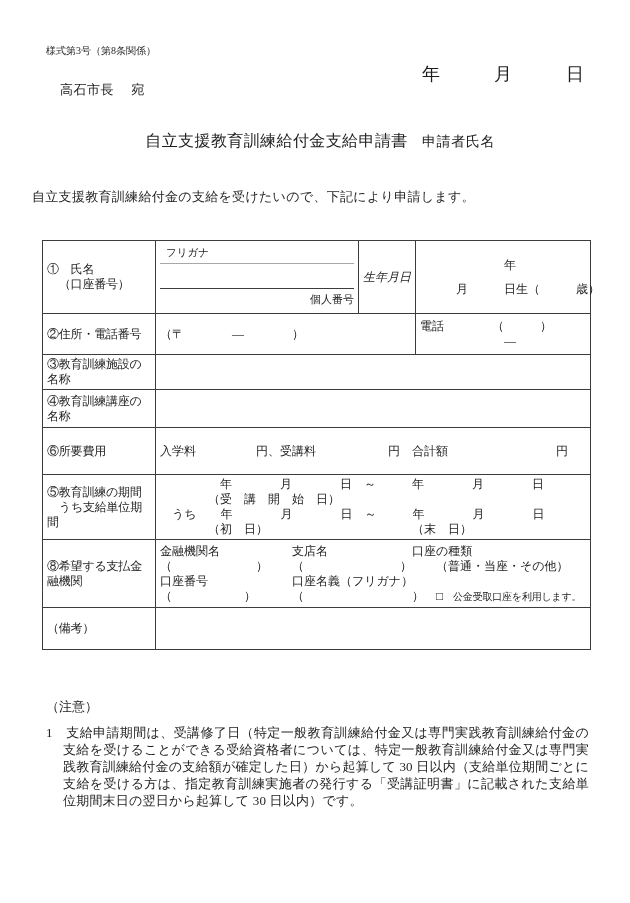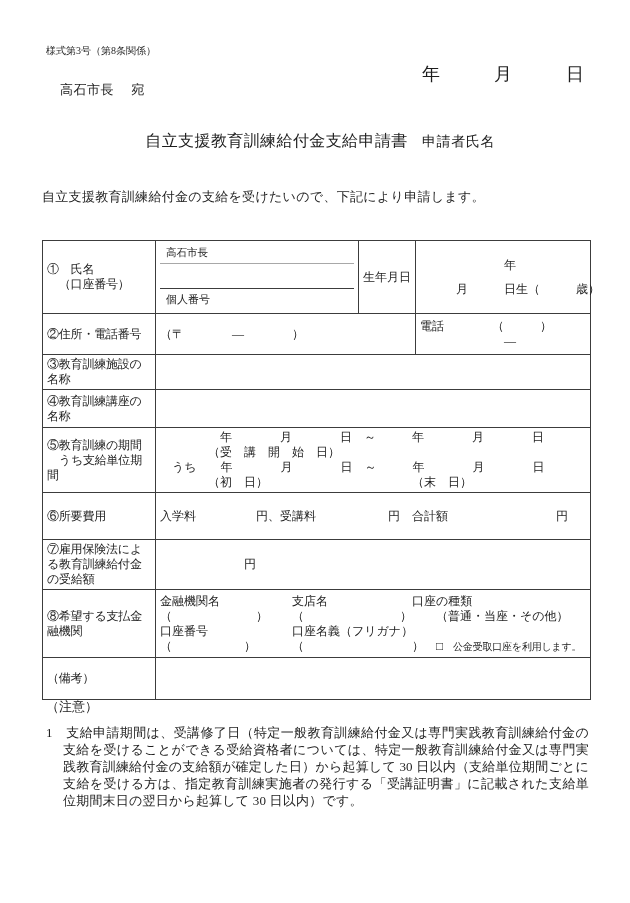--- a/index.html
+++ b/index.html
@@ -13,39 +13,39 @@
   }
   .page { position:absolute; inset:0; }
 
   
   .form-number { position:absolute; left:46px; top:44px; font-size:10px; white-space:pre; }
   .date-line   { position:absolute; right:46px; top:62px; font-size:18px; white-space:pre; }
   .addressee   { position:absolute; left:60px; top:81px; font-size:13px; white-space:pre; letter-spacing:0.5px; }
   .applicant   { position:absolute; left:422px; top:96px; font-size:14px; letter-spacing:0.6px; white-space:pre;margin-top:37px; }
   .doc-title   { position:absolute; left:0; top:131px; width:553px; text-align:center;
                  font-size:16px; letter-spacing:0.4px; }
-  .intro       { position:absolute; left:42px; top:188px; font-size:13px; letter-spacing:0.3px; white-space:pre; }
+  .intro       { position:absolute; left:32px; top:188px; font-size:13px; letter-spacing:0.3px; white-space:pre; }
 
   
   table.form { position:absolute; left:42px; top:240px; width:548px;
                border-collapse:collapse; table-layout:fixed; }
   table.form td { border:1px solid #3c3c3c; vertical-align:middle;
                   font-size:12px; line-height:1.25; padding:2px 4px; }
   td.lbl { font-size:10.5px; letter-spacing:-0.2px; padding:2px 2px 2px 5px;
            white-space:pre-wrap; line-height:1.5; }
   td.lbl-period { line-height:2.2; }
 
   
   td.name-cell { padding:0; vertical-align:top; }
   .furigana-strip { height:21px; border-bottom:1px solid #a8a8a8;
                     font-size:10.5px; padding:3px 0 0 6px; box-sizing:border-box; }
   .name-strip     { height:25px; border-bottom:1px solid #3c3c3c; box-sizing:border-box; }
-  .kojin-strip    { height:22px; font-size:11px; padding:4px 0 0 6px; box-sizing:border-box; }
+  .kojin-strip    { height:22px; font-size:11px; padding:4px 0 0 6px; box-sizing:border-box;text-align:right; }
 
-  td.dob-lbl { text-align:right; font-size:11.5px; padding:2px 1px; }
+  td.dob-lbl { text-align:right; font-size:11.5px; padding:2px 1px;font-style:italic; }
   td.dob-val { padding:0 0 0 4px; font-size:11.5px; }
   .dob-val-inner { display:flex; flex-direction:column; justify-content:center; gap:9px; height:67px; }
   .dob-val-inner div { white-space:pre; }
 
   td.postal-cell { vertical-align:top; white-space:pre; padding-top:4px; padding-left:8px; }
   td.phone-cell  { vertical-align:top; white-space:pre; padding-top:4px; padding-left:7px; line-height:1.3; }
 
   td.period-cell { white-space:pre; padding-left:8px; line-height:14.5px; }
   td.cost-cell, td.benefit-cell { white-space:pre; padding-left:8px; }
 
@@ -78,21 +78,21 @@
         <col style="width:203px">
         <col style="width:57px">
         <col style="width:175px">
     </colgroup>
 
     <tbody>
         <tr style="height:69px">
       <td class="lbl">①　氏名
 　（口座番号）</td>
       <td class="name-cell">
-        <div class="furigana-strip">高石市長</div>
+        <div class="furigana-strip">フリガナ</div>
         <div class="name-strip"></div>
         <div class="kojin-strip">個人番号</div>
       </td>
       <td class="dob-lbl">生年月日</td>
       <td class="dob-val">
         <div class="dob-val-inner">
           <div>　　　　　　　年</div>
           <div>　　　月　　　日生（　　　歳）</div>
         </div>
       </td>
@@ -107,38 +107,34 @@
     <tr style="height:23px">
       <td class="lbl">③教育訓練施設の名称</td>
       <td colspan="3"></td>
     </tr>
 
     <tr style="height:38px">
       <td class="lbl">④教育訓練講座の名称</td>
       <td colspan="3"></td>
     </tr>
 
+    <tr style="height:47px">
+      <td class="lbl">⑥所要費用</td>
+      <td class="cost-cell" colspan="3">入学料　　　　　円、受講料　　　　　　円　合計額　　　　　　　　　円</td>
+    </tr>
+
     <tr style="height:59px">
       <td class="lbl lbl-period">⑤教育訓練の期間
 　うち支給単位期間</td>
       <td class="period-cell" colspan="3">　　　　　年　　　　月　　　　日　～　　　年　　　　月　　　　日
 　　　　（受　講　開　始　日）
 　うち　　年　　　　月　　　　日　～　　　年　　　　月　　　　日
 　　　　（初　日）　　　　　　　　　　　　（末　日）</td>
     </tr>
 
-    <tr style="height:47px">
-      <td class="lbl">⑥所要費用</td>
-      <td class="cost-cell" colspan="3">入学料　　　　　円、受講料　　　　　　円　合計額　　　　　　　　　円</td>
-    </tr>
-
-    <tr style="height:45px">
-      <td class="lbl">⑦雇用保険法による教育訓練給付金の受給額</td>
-      <td class="benefit-cell" colspan="3">　　　　　　　円</td>
-    </tr>
 
     <tr style="height:68px">
       <td class="lbl">⑧希望する支払金融機関</td>
       <td class="bank-cell" colspan="3">
         <div class="bank-line">金融機関名　　　　　　支店名　　　　　　　口座の種類</div>
         <div class="bank-line">（　　　　　　　）　　（　　　　　　　　）　　（普通・当座・その他）</div>
         <div class="bank-line">口座番号　　　　　　　口座名義（フリガナ）</div>
         <div class="bank-line"><span>（　　　　　　）　　　（　　　　　　　　　）　</span><span class="chk">□</span><span class="bank-small">　公金受取口座を利用します。</span></div>
       </td>
     </tr>

